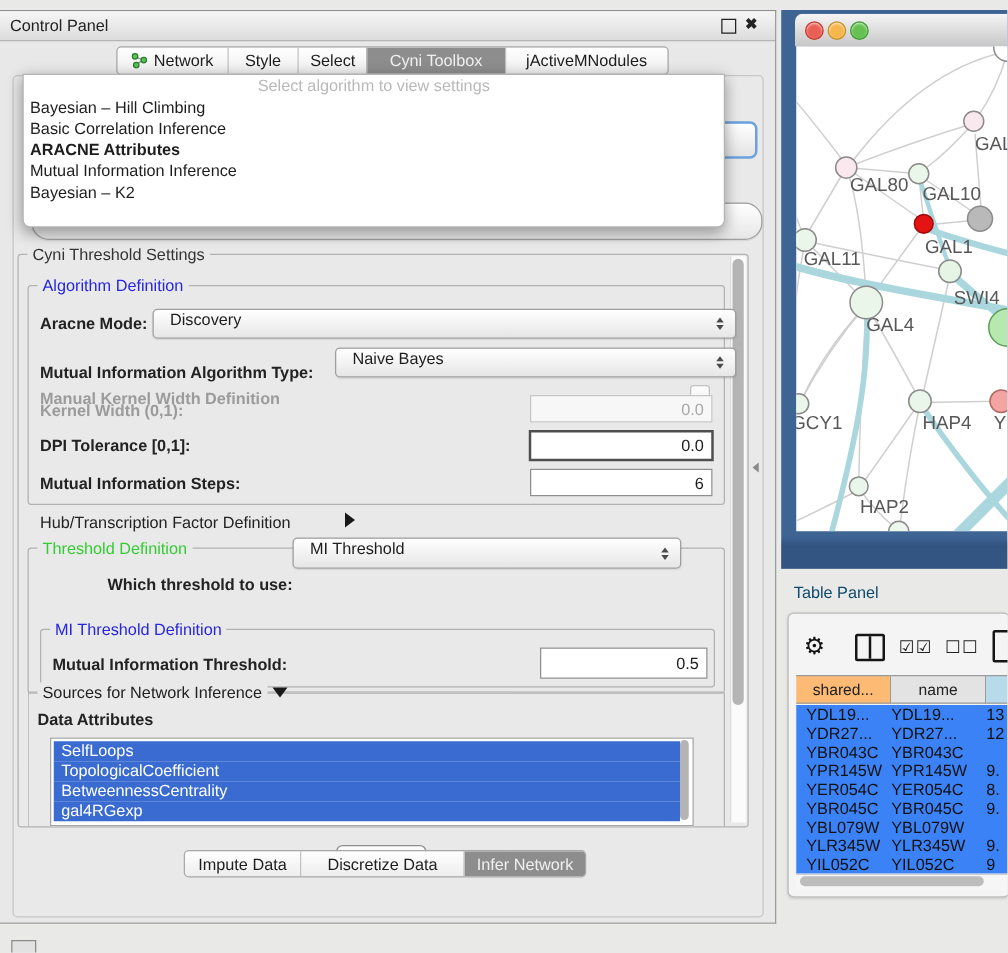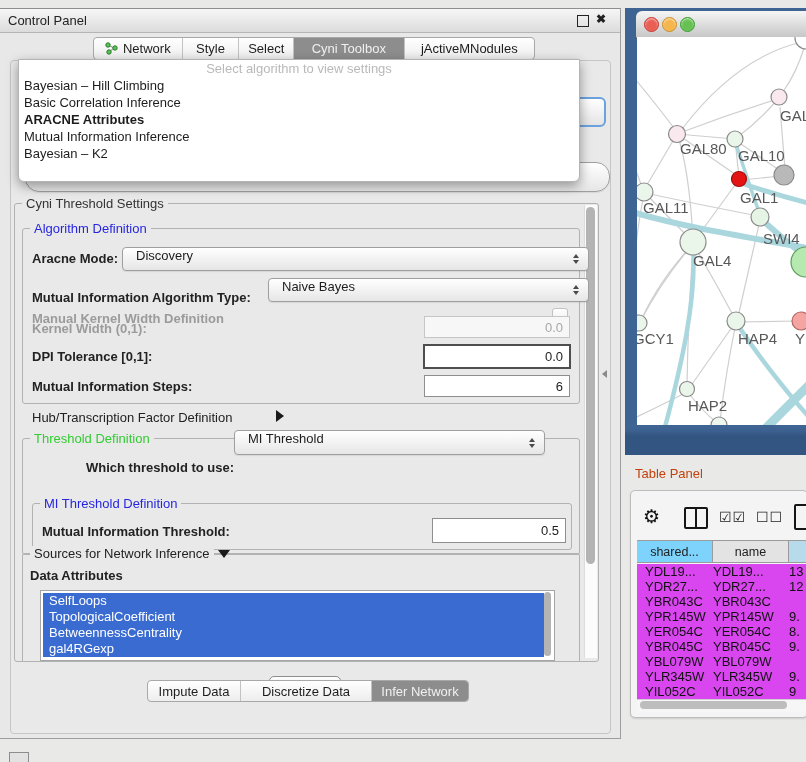--- a/index.html
+++ b/index.html
@@ -294,43 +294,43 @@
   <div class="nodelabel" style="left:103px;top:152px">GAL1</div>
   <div class="nodelabel" style="left:6px;top:162px">GAL11</div>
   <div class="nodelabel" style="left:126px;top:193px">SWI4</div>
   <div class="nodelabel" style="left:56px;top:215px">GAL4</div>
   <div class="nodelabel" style="left:-4px;top:293px">GCY1</div>
   <div class="nodelabel" style="left:101px;top:293px">HAP4</div>
   <div class="nodelabel" style="left:158px;top:293px">Y</div>
   <div class="nodelabel" style="left:51px;top:360px">HAP2</div>
 </div>
 
-<div class="abs lbl" style="left:635px;top:466px;color:#c2410c">Table Panel</div>
+<div class="abs lbl" style="left:635px;top:466px;color:#0c4a6e">Table Panel</div>
 
 <div class="abs tpanel" style="left:630px;top:490px;width:176px;height:226px"></div>
 
 <div class="abs" style="left:643px;top:505px;font-size:19px;color:#111">⚙</div>
 <div class="abs" style="left:684px;top:507px;width:20px;height:18px;border:2.5px solid #151515;border-radius:2px">
   <div style="position:absolute;left:8.5px;top:0;width:2.5px;height:18px;background:#151515"></div>
 </div>
 <div class="abs" style="left:719px;top:509px;font-size:14px;color:#222;letter-spacing:1px">☑☑</div>
 <div class="abs" style="left:756px;top:509px;font-size:14px;color:#222;letter-spacing:1px">☐☐</div>
 <div class="abs" style="left:794px;top:504px;width:18px;height:22px;border:2.5px solid #151515;border-radius:2px;background:#f4f4f4"></div>
 
 <div class="abs" style="left:637px;top:540px;width:169px;height:23px;display:flex">
-  <div class="th" style="width:76px;background:#7dd3fc">
+  <div class="th" style="width:76px;background:#fdba74">
     <span>shared...</span>
   </div>
   <div class="th" style="width:76px;background:#e3e3e3">
     <span>name</span>
   </div>
   <div class="th" style="flex:1;background:#b7dbeb;border-right:none"></div>
 </div>
 
-<div class="abs" style="left:637px;top:564px;width:169px;height:135px;background:#d946ef;overflow:hidden">
+<div class="abs" style="left:637px;top:564px;width:169px;height:135px;background:#3b82f6;overflow:hidden">
   <div class="trow">
       <div class="tc" style="width:68px;padding-left:8px">YDL19...</div>
       <div class="tc" style="width:76px">YDL19...</div>
       <div class="tc" style="flex:1">13</div>
     </div>
   <div class="trow">
       <div class="tc" style="width:68px;padding-left:8px">YDR27...</div>
       <div class="tc" style="width:76px">YDR27...</div>
       <div class="tc" style="flex:1">12</div>
     </div>

